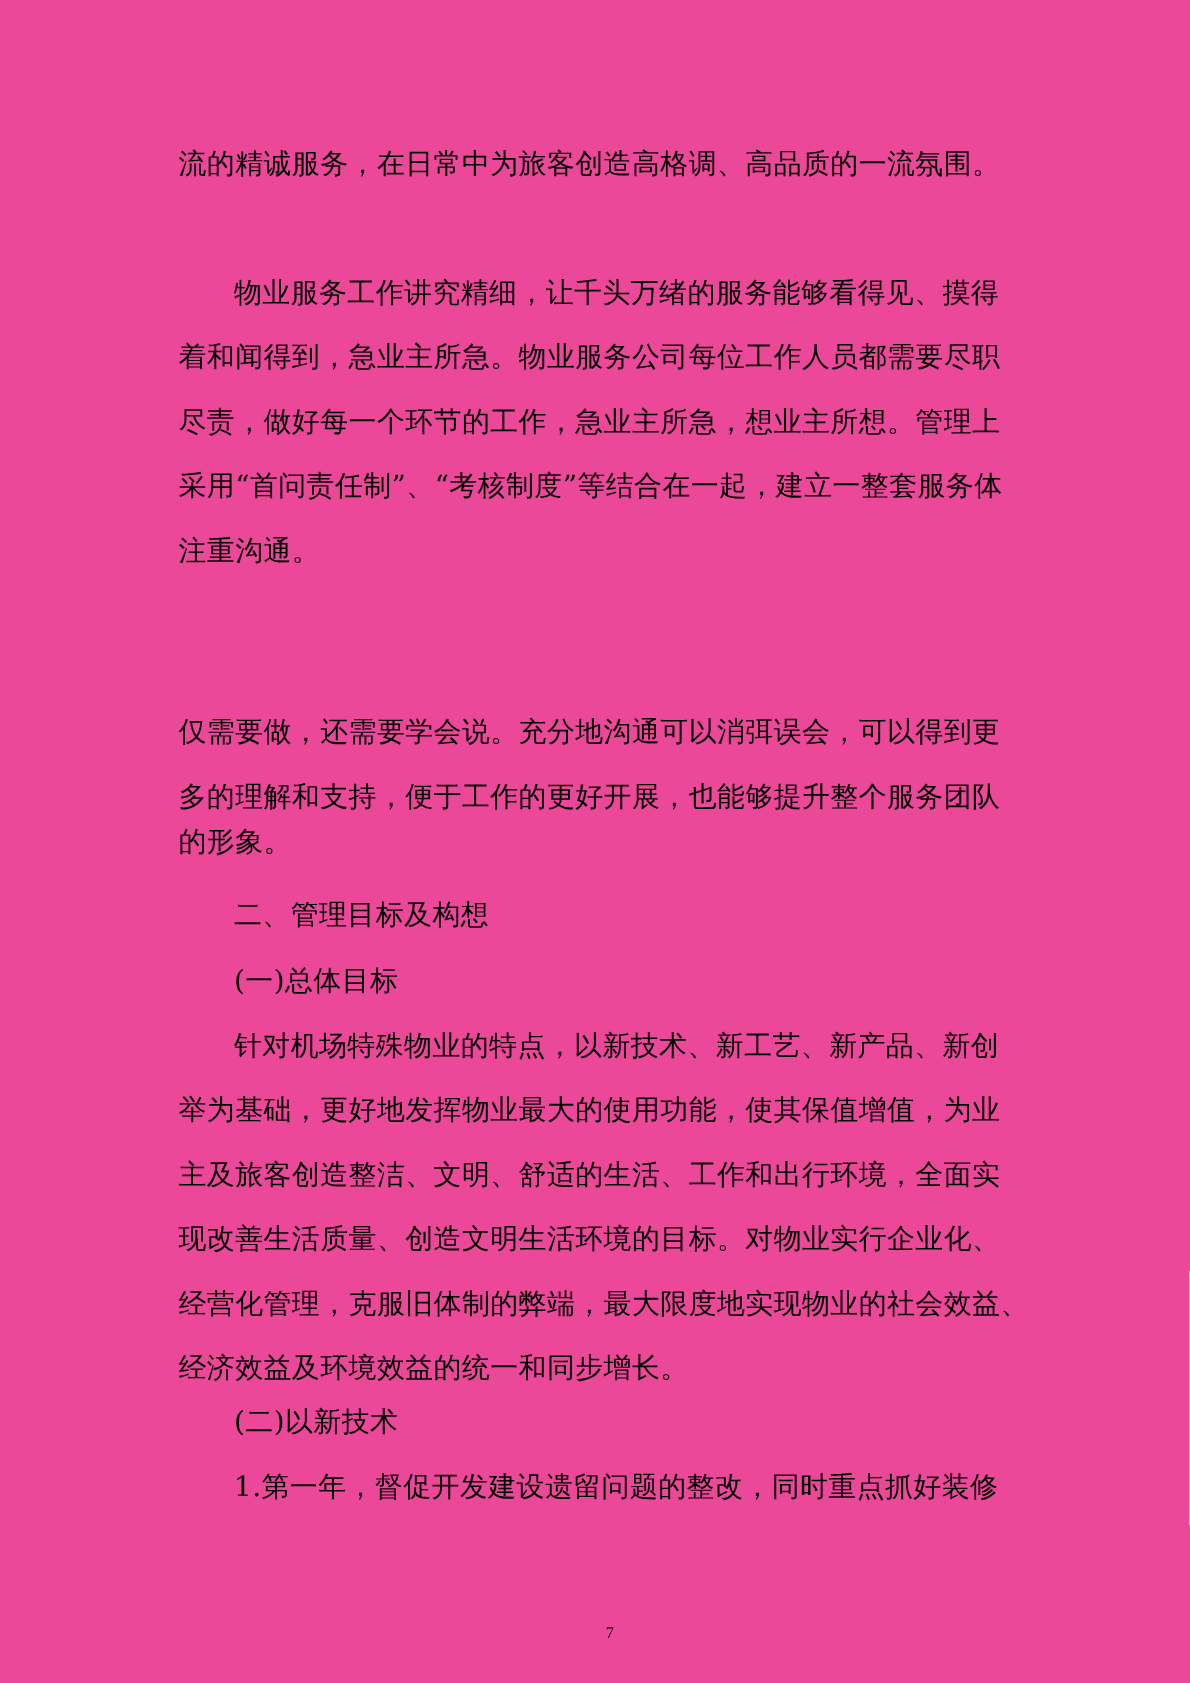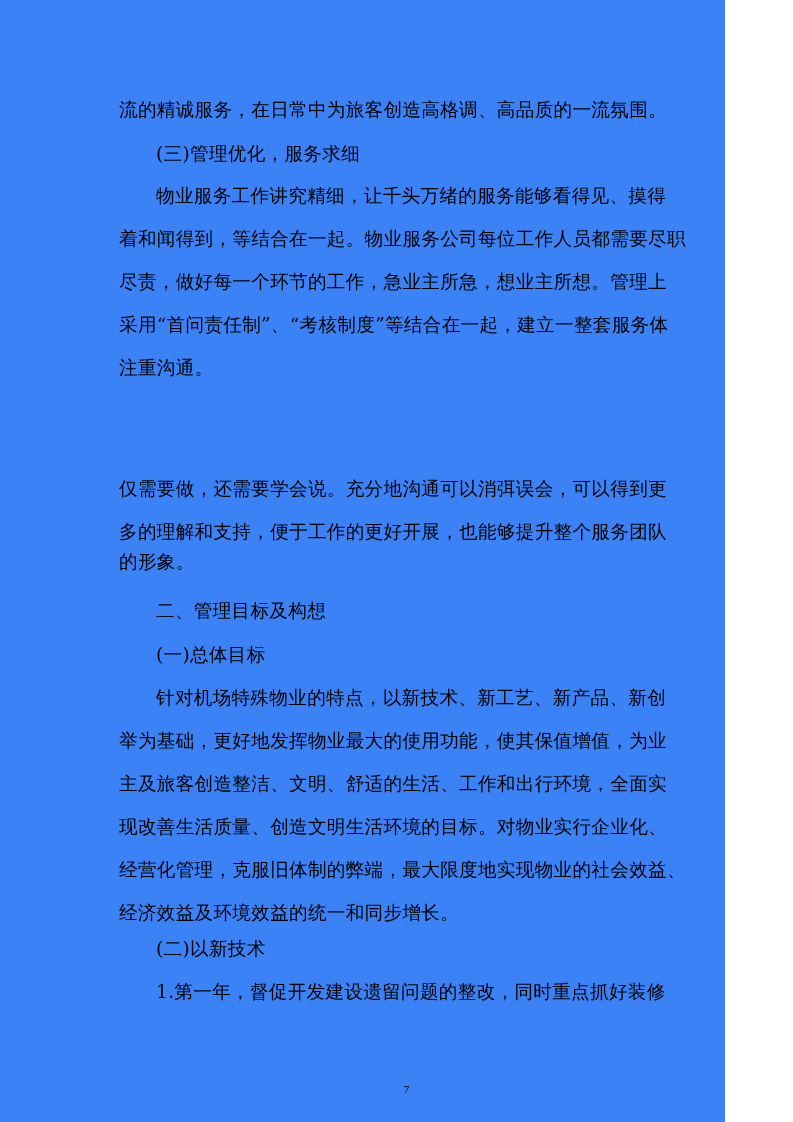--- a/index.html
+++ b/index.html
@@ -12,23 +12,23 @@
       height: 1122px;
       position: relative;
       overflow: hidden;
       font-family: "DejaVu Serif", "Liberation Serif", serif;
       color: #000000;
     }
     .page {
       position: absolute;
       left: 0;
       top: 0;
-      width: 725px;
+      width: 793px;
       height: 1122px;
-      background: #3b82f6;
+      background: #ec4899;
     }
     .line {
       position: absolute;
       left: 119px;
       font-size: 18.6px;
       line-height: 24px;
       white-space: nowrap;
       letter-spacing: 0.3px;
     }
     .indent { left: 156px; }
@@ -41,23 +41,22 @@
       font-family: "Liberation Serif", serif;
       font-size: 11px;
       color: #000;
     }
   </style>
 </head>
 <body>
 
 <div class="page">
   <div class="line" style="top:98px">流的精诚服务，在日常中为旅客创造高格调、高品质的一流氛围。</div>
-  <div class="line indent" style="top:142px">(三)管理优化，服务求细</div>
   <div class="line indent" style="top:184px">物业服务工作讲究精细，让千头万绪的服务能够看得见、摸得</div>
-  <div class="line" style="top:227px">着和闻得到，等结合在一起。物业服务公司每位工作人员都需要尽职</div>
+  <div class="line" style="top:227px">着和闻得到，急业主所急。物业服务公司每位工作人员都需要尽职</div>
   <div class="line" style="top:270px">尽责，做好每一个环节的工作，急业主所急，想业主所想。管理上</div>
   <div class="line" style="top:313px">采用“首问责任制”、“考核制度”等结合在一起，建立一整套服务体</div>
   <div class="line" style="top:356px">注重沟通。</div>
   <div class="line" style="top:477px">仅需要做，还需要学会说。充分地沟通可以消弭误会，可以得到更</div>
   <div class="line" style="top:520px">多的理解和支持，便于工作的更好开展，也能够提升整个服务团队</div>
   <div class="line" style="top:550px">的形象。</div>
   <div class="line indent" style="top:599px">二、管理目标及构想</div>
   <div class="line indent" style="top:643px">(一)总体目标</div>
   <div class="line indent" style="top:686px">针对机场特殊物业的特点，以新技术、新工艺、新产品、新创</div>
   <div class="line" style="top:729px">举为基础，更好地发挥物业最大的使用功能，使其保值增值，为业</div>

